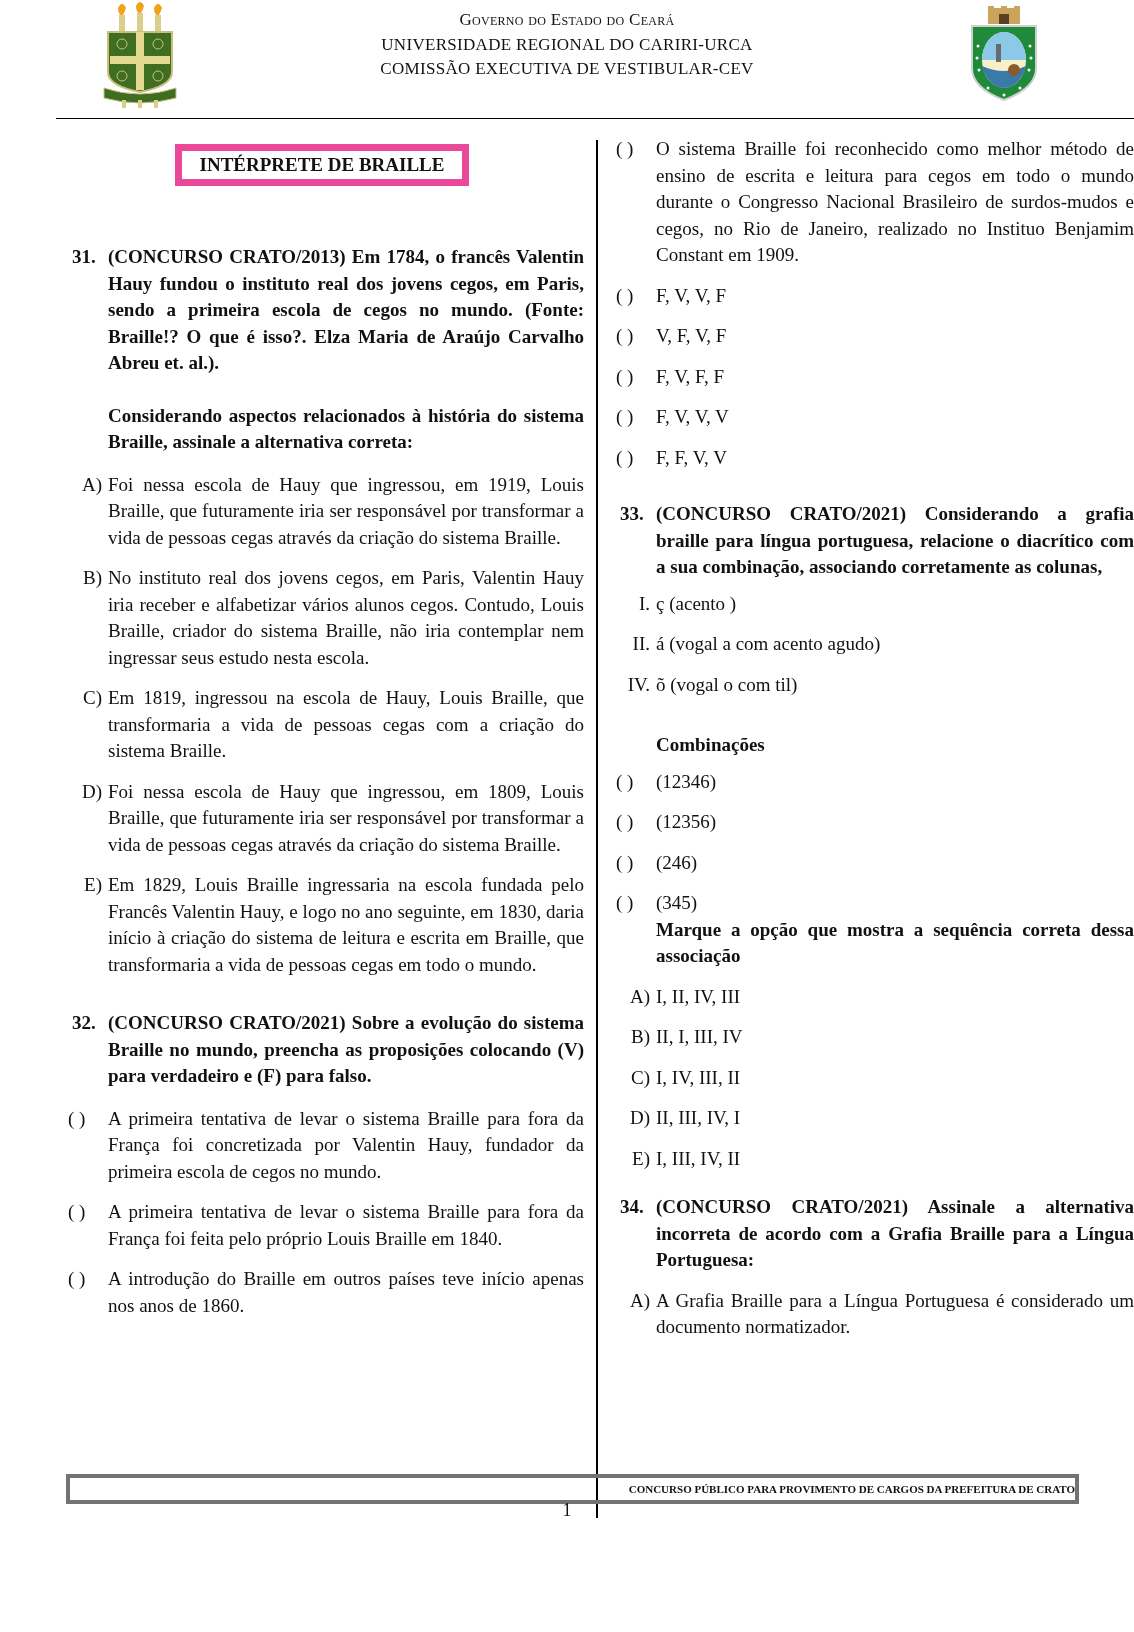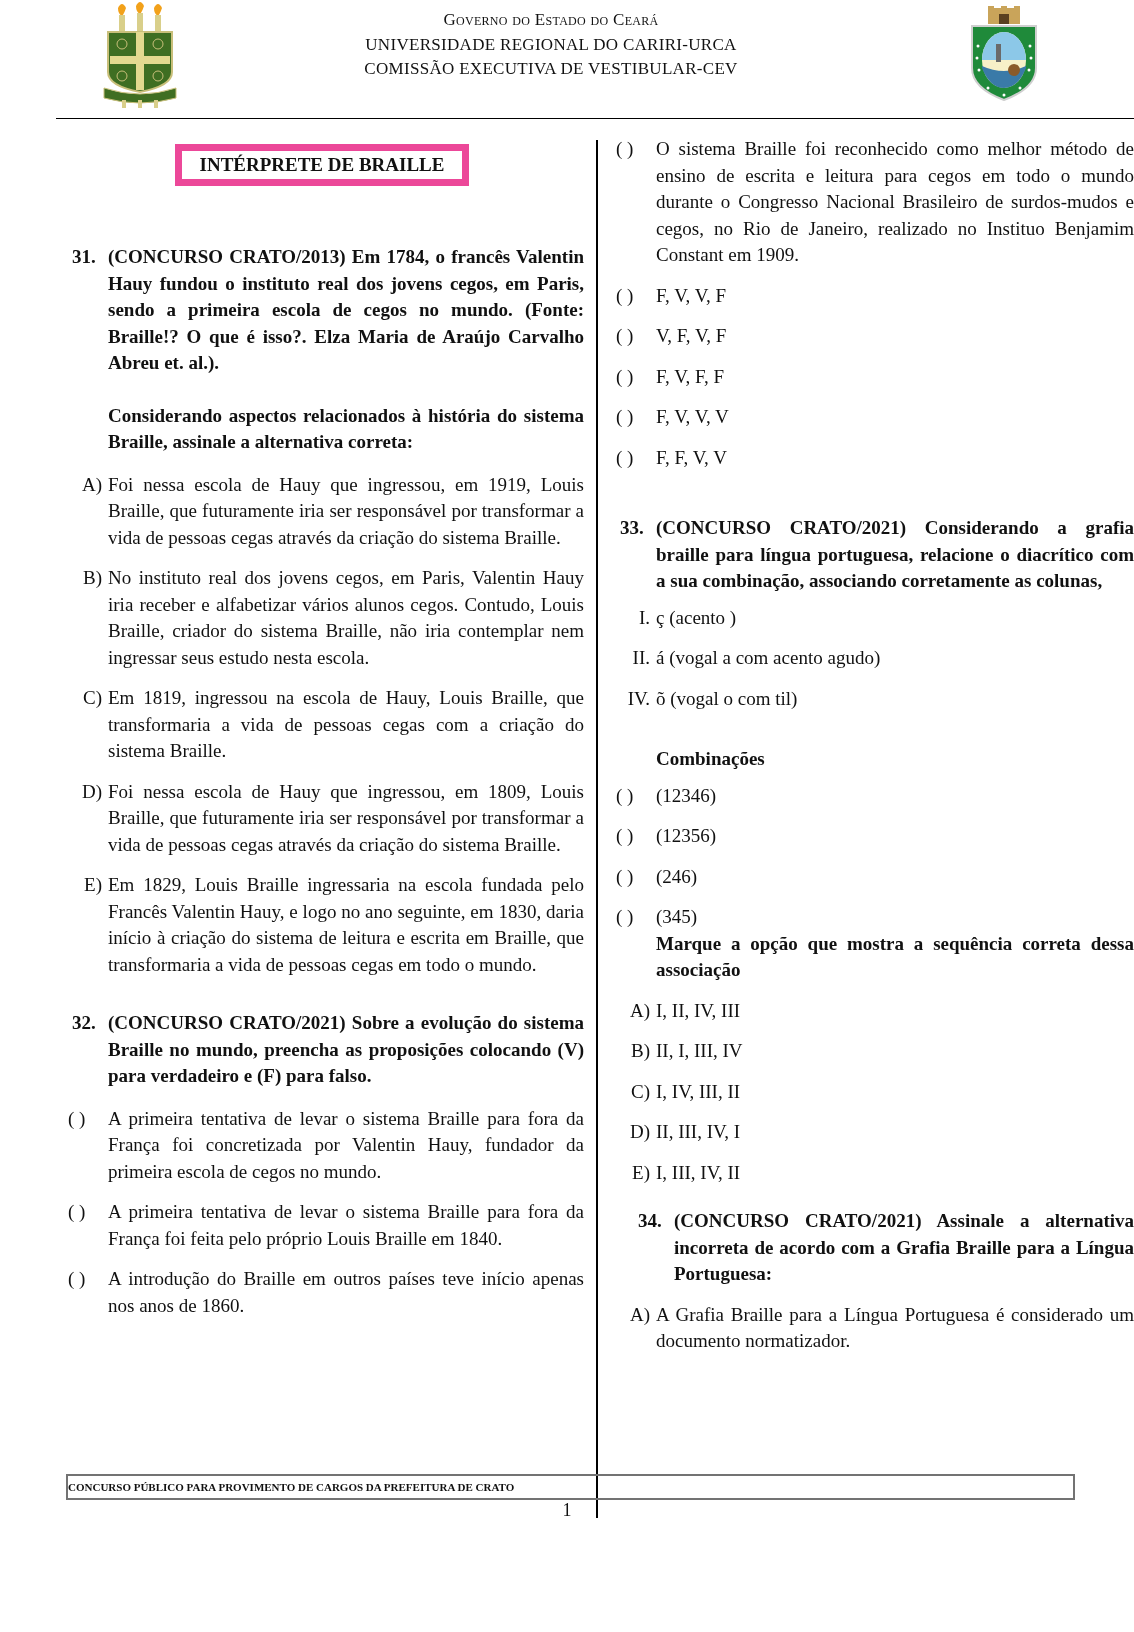--- a/index.html
+++ b/index.html
@@ -2,21 +2,21 @@
 <html><head>
 <meta charset="utf-8">
 <style>
   html, body { margin: 0; padding: 0; background: #ffffff; }
   body {
     width: 1134px; height: 1632px; position: relative; overflow: hidden;
     font-family: "Liberation Serif", "DejaVu Serif", serif; color: #111;
   }
   .header { position: absolute; left: 0; top: 0; width: 1134px; height: 118px; }
   .header-text {
-    position: absolute; left: 184px; width: 734px; top: 8px; text-align: center;
+    position: absolute; left: 200px; width: 734px; top: 8px; text-align: center;
     font-size: 17px; line-height: 24.5px; letter-spacing: 0.3px;
   }
   .header-text .sc { font-variant: small-caps; }
   .logo-left { position: absolute; left: 100px; top: 0px; width: 80px; height: 110px; }
   .logo-right { position: absolute; left: 968px; top: 6px; width: 72px; height: 96px; }
   .header-rule { position: absolute; left: 56px; top: 118px; width: 1078px; height: 0; border-top: 1.5px solid #000; }
 
   .col-divider { position: absolute; left: 596px; top: 140px; width: 0; height: 1378px; border-left: 2px solid #000; }
 
   .col { position: absolute; top: 140px; font-size: 19px; line-height: 26.5px; }
@@ -35,21 +35,21 @@
   .opt .lab { width: 36px; flex: none; text-align: right; padding-right: 6px; box-sizing: border-box; }
   .opt .txt { flex: 1; }
   .paren .lab { text-align: left; padding-right: 0; letter-spacing: 0; }
   .paren { margin-left: -4px; }
   .paren .lab { width: 40px; }
   .roman .lab { width: 36px; }
   .plain-label { padding-left: 36px; font-weight: bold; }
 
   .footer-box {
     position: absolute; left: 66px; top: 1474px; width: 1005px; height: 22px;
-    border: 2px solid #737373; text-align: left; font-size: 11px; line-height: 22px; font-weight: bold;
+    border: 4px solid #737373; text-align: right; font-size: 11px; line-height: 22px; font-weight: bold;
   }
   .page-num { position: absolute; left: 0; width: 1134px; top: 1500px; text-align: center; font-size: 18px; }
 </style>
 </head>
 <body>
 
 <div class="header">
   <svg class="logo-left" viewBox="0 0 80 110">
 
     <g>
@@ -177,21 +177,21 @@
   </div>
   <div class="opt paren">
     <div class="lab">( )</div>
     <div class="txt">F,  V,  V,  V</div>
   </div>
   <div class="opt paren">
     <div class="lab">( )</div>
     <div class="txt">F,  F,  V,  V</div>
   </div>
 
-  <div class="q" style="margin-top:44px;">
+  <div class="q" style="margin-top:30px;">
     <div class="num">33.</div>
     <div class="body">(CONCURSO CRATO/2021) Considerando a grafia braille para língua portuguesa, relacione o diacrítico com a sua combinação, associando corretamente as colunas,</div>
   </div>
 
   <div class="opt roman" style="margin-top:10px;">
     <div class="lab">I.</div>
     <div class="txt">ç (acento )</div>
   </div>
   <div class="opt roman">
     <div class="lab">II.</div>
@@ -235,21 +235,21 @@
   </div>
   <div class="opt">
     <div class="lab">D)</div>
     <div class="txt">II,  III,  IV,  I</div>
   </div>
   <div class="opt">
     <div class="lab">E)</div>
     <div class="txt">I,  III,  IV,  II</div>
   </div>
 
-  <div class="q" style="margin-top:22px;margin-left:18px;">
+  <div class="q" style="margin-top:22px;">
     <div class="num">34.</div>
     <div class="body">(CONCURSO CRATO/2021) Assinale a alternativa incorreta de acordo com a Grafia Braille para a Língua Portuguesa:</div>
   </div>
   <div class="opt" style="margin-top:14px;">
     <div class="lab">A)</div>
     <div class="txt">A Grafia Braille para a Língua Portuguesa é considerado um documento normatizador.</div>
   </div>
 </div>
 
 <div class="footer-box">CONCURSO PÚBLICO PARA PROVIMENTO DE CARGOS DA PREFEITURA DE CRATO</div>

